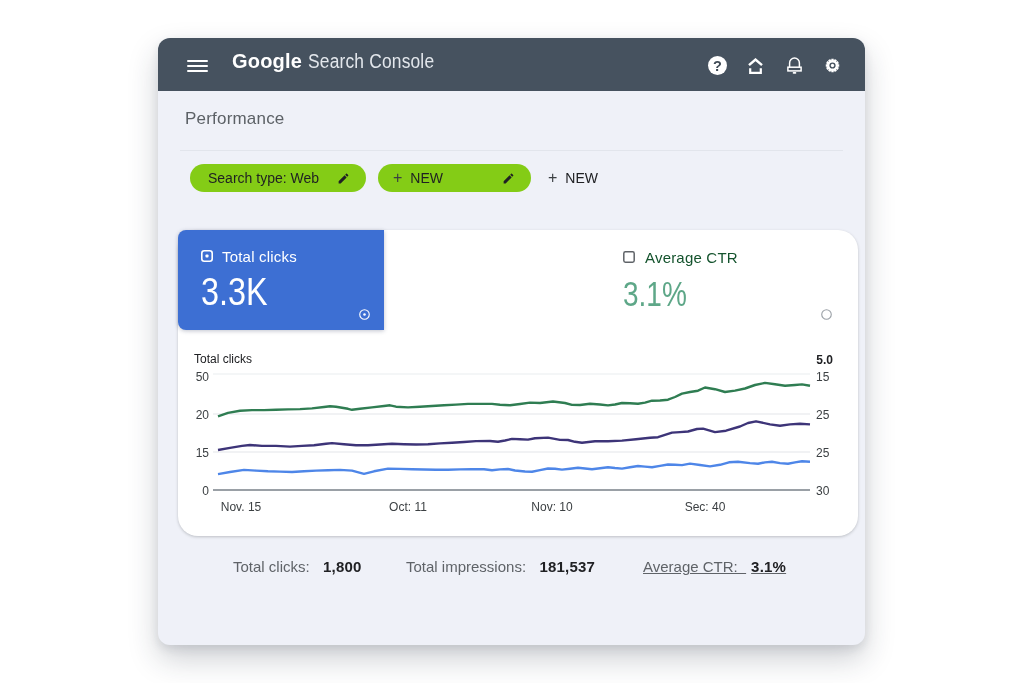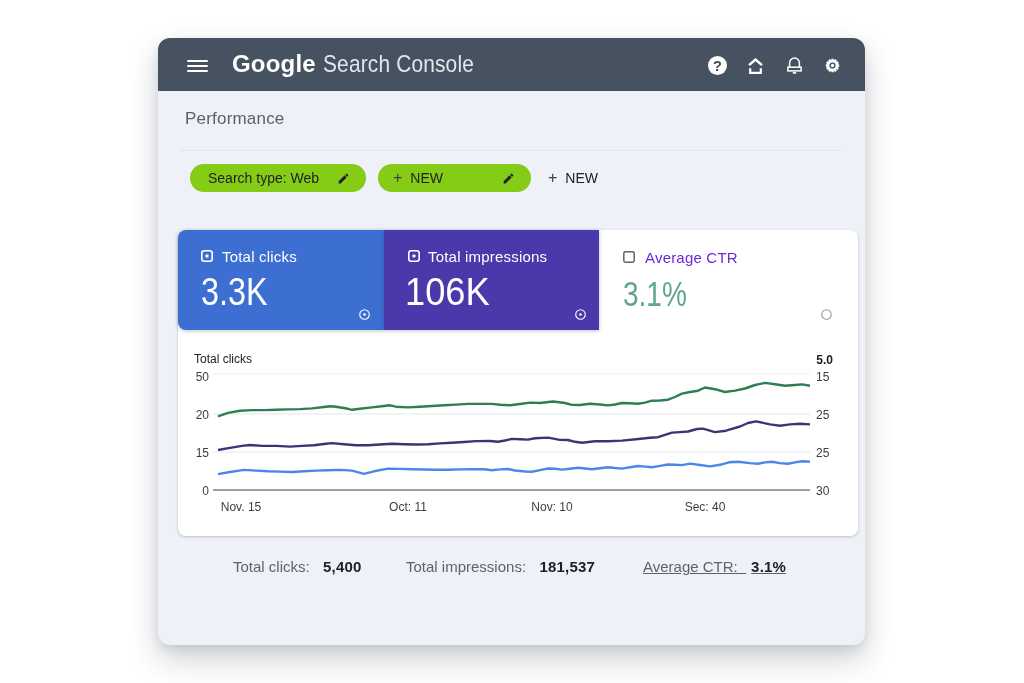--- a/index.html
+++ b/index.html
@@ -2,29 +2,29 @@
 <html><head>
 <meta charset="utf-8">
 <style>
   * { margin:0; padding:0; box-sizing:border-box; }
   html,body { width:1024px; height:683px; background:#fff; font-family:"Liberation Sans", sans-serif; overflow:hidden; }
   .abs { position:absolute; }
   #card { position:absolute; left:158px; top:38px; width:707px; height:607px; border-radius:12px;
           background:#eff1f8; box-shadow:0 14px 30px rgba(30,40,60,.22), 0 4px 10px rgba(30,40,60,.10); overflow:hidden; }
   #header { position:absolute; left:0; top:0; width:707px; height:53px; background:#46525f; }
   .hline { position:absolute; left:0; width:21px; height:2px; background:#fff; border-radius:1px; }
-  #logo { position:absolute; left:74px; top:12px; font-size:24px; color:#fff; letter-spacing:0.2px; }
+  #logo { position:absolute; left:74px; top:12px; font-size:20px; color:#fff; letter-spacing:0.2px; }
   #logo b { font-weight:700; }
   #logo span { color:#e3e7ec; font-weight:400; display:inline-block; transform:scaleX(.87); transform-origin:left center; }
   .hicon { position:absolute; top:0; }
   h1.perf { position:absolute; left:27px; top:71px; font-size:17px; font-weight:400; color:#5c6166; letter-spacing:.2px; }
   #divider { position:absolute; left:22px; top:112px; width:663px; height:1px; background:#e2e5ec; }
   .chip { position:absolute; top:126px; height:28px; background:#84cc16; border-radius:14px; display:flex; align-items:center; font-size:14px; color:#1f2023; }
   .plus { font-size:16px; color:#3c4043; margin-right:8px; }
-  #panel { position:absolute; left:20px; top:192px; width:680px; height:306px; background:#fff; border-radius:8px;
+  #panel { position:absolute; left:20px; top:192px; width:680px; height:306px; background:#fff; border-radius:20px;
            box-shadow:0 1px 3px rgba(60,64,67,.28); }
   .mcard { position:absolute; top:0; height:100px; color:#fff; box-shadow:0 1px 4px rgba(30,40,80,.28); }
   #mblue { left:0; width:206px; background:#3d6fd3; border-radius:8px 0 0 8px; }
   #mpurple { left:206px; width:215px; background:#4939aa; }
   .mlabel { position:absolute; font-size:15px; letter-spacing:.2px; }
   .mvalue { position:absolute; font-size:39px; font-weight:400; transform-origin:left top; }
   .summary { position:absolute; top:520px; font-size:15px; color:#5f6368; } .summary b { margin-left:5px; }
   .summary b { color:#202124; font-weight:700; letter-spacing:.2px; }
 </style>
 </head>
@@ -89,37 +89,25 @@
         <rect x="0.8" y="0.8" width="10.4" height="10.4" rx="2.4" stroke="#fff" stroke-width="1.6"></rect>
         <rect x="4.5" y="4.5" width="3" height="3" rx="0.8" fill="#fff"></rect>
       </svg>
       <div class="mlabel" style="left:44px; top:18px;">Total clicks</div>
       <div class="mvalue" style="left:23px; top:40px; transform:scaleX(.83);">3.3K</div>
       <svg class="abs" style="left:181px; top:79px;" width="11" height="11" viewBox="0 0 12 12">
         <circle cx="6" cy="6" r="5.2" stroke="#fff" stroke-width="1.2" fill="none"></circle>
         <circle cx="6" cy="6" r="1.4" fill="#fff"></circle>
       </svg>
     </div>
-    <div class="mcard" id="mpurple">
-      <svg class="abs" style="left:24px; top:20px;" width="12" height="12" viewBox="0 0 12 12" fill="none">
-        <rect x="0.8" y="0.8" width="10.4" height="10.4" rx="2.4" stroke="#fff" stroke-width="1.6"></rect>
-        <rect x="4.5" y="4.5" width="3" height="3" rx="0.8" fill="#fff"></rect>
-      </svg>
-      <div class="mlabel" style="left:44px; top:18px;">Total impressions</div>
-      <div class="mvalue" style="left:21px; top:40px; transform:scaleX(.93);">106K</div>
-      <svg class="abs" style="left:191px; top:79px;" width="11" height="11" viewBox="0 0 12 12">
-        <circle cx="6" cy="6" r="5.2" stroke="#fff" stroke-width="1.2" fill="none"></circle>
-        <circle cx="6" cy="6" r="1.4" fill="#fff"></circle>
-      </svg>
-    </div>
 
     <svg class="abs" style="left:445px; top:21px;" width="12" height="12" viewBox="0 0 12 12" fill="none">
       <rect x="0.8" y="0.8" width="10.4" height="10.4" rx="1.6" stroke="#5f6368" stroke-width="1.5"></rect>
     </svg>
-    <div class="mlabel" style="left:467px; top:19px; color:#6d28d9;">Average CTR</div>
+    <div class="mlabel" style="left:467px; top:19px; color:#14532d;">Average CTR</div>
     <div class="mvalue" style="left:445px; top:44px; font-size:35px; color:#5ea788; transform:scaleX(.8);">3.1%</div>
     <svg class="abs" style="left:643px; top:79px;" width="11" height="11" viewBox="0 0 12 12">
       <circle cx="6" cy="6" r="5.2" stroke="#9aa0a6" stroke-width="1.2" fill="none"></circle>
     </svg>
 
     <svg class="abs" style="left:0; top:0;" width="664" height="306" viewBox="0 0 664 306">
       <g font-family="Liberation Sans" font-size="12">
         <text x="16" y="133" fill="#202124">Total clicks</text>
         <text x="655" y="134" fill="#202124" font-weight="bold" text-anchor="end">5.0</text>
 
@@ -142,16 +130,16 @@
         <text x="230" y="281" fill="#3c4043" text-anchor="middle">Oct: 11</text>
         <text x="374" y="281" fill="#3c4043" text-anchor="middle">Nov: 10</text>
         <text x="527" y="281" fill="#3c4043" text-anchor="middle">Sec: 40</text>
       </g>
       <polyline fill="none" stroke="#2f7d52" stroke-width="2.4" stroke-linejoin="round" points="40,186.3 50,182.9 62,180.8 74,180.1 86,180.1 98,179.8 110,179.4 122,179.1 134,178.4 146,177.0 152,176.3 158,176.7 170,178.8 174,179.8 182,178.8 194,177.4 206,176.0 212,175.3 218,176.7 230,177.4 242,176.7 254,176.0 266,175.3 278,174.6 290,173.9 302,173.9 314,173.9 322,174.7 332,175.2 342,174.0 352,172.6 362,173.0 375,171.5 387,173.0 394,174.9 402,175.0 412,173.8 422,174.5 430,175.4 437,174.5 444,173.0 452,173.3 460,173.8 467,172.6 474,170.7 482,170.5 490,169.7 497,167.0 504,163.6 512,162.0 520,160.7 527,157.5 537,159.2 547,162.0 557,160.6 567,158.5 577,155.0 587,152.9 597,154.3 607,155.7 617,155.0 624,154.4 632,155.7"></polyline>
       <polyline fill="none" stroke="#3d3478" stroke-width="2.4" stroke-linejoin="round" points="40,220.0 52,217.9 64,215.9 72,215.0 84,215.9 98,215.9 112,216.6 124,215.9 136,215.2 148,213.8 154,213.1 166,214.2 178,215.2 190,215.2 202,214.5 214,213.8 226,214.2 238,214.5 250,214.3 262,213.4 274,212.7 286,212.0 298,211.1 312,211.0 320,211.7 327,210.5 334,208.9 342,209.2 350,209.6 357,208.2 370,207.6 382,209.9 390,210.0 397,211.8 404,212.7 417,211.3 430,211.3 444,210.6 458,209.2 472,207.7 480,207.2 487,204.9 494,202.6 502,202.1 510,201.5 519,199.0 525,198.6 537,202.1 548,200.7 562,196.5 570,193.0 578,191.3 592,194.4 602,195.8 612,194.4 622,193.7 632,194.4"></polyline>
       <polyline fill="none" stroke="#4e86e8" stroke-width="2.4" stroke-linejoin="round" points="40,244.1 52,242.0 66,239.9 78,240.6 90,241.3 102,241.6 114,242.0 126,241.3 138,240.6 150,240.3 162,239.9 174,240.6 186,243.8 196,241.3 210,238.6 222,238.9 234,239.2 246,239.5 258,239.8 270,239.8 282,239.4 294,239.2 306,239.2 314,240.2 322,239.4 330,239.0 337,240.5 347,241.5 354,241.7 362,240.1 370,238.5 377,238.7 384,239.6 392,238.7 400,237.7 407,238.5 414,239.3 422,238.3 430,237.2 437,238.0 444,238.6 452,237.3 460,236.0 467,236.6 474,237.2 482,235.9 490,234.5 497,234.8 504,235.1 512,233.6 522,235.0 532,236.4 542,234.8 551,232.3 560,231.7 572,233.1 580,233.7 587,232.4 594,231.8 602,233.1 610,233.7 617,232.4 624,231.2 632,231.7"></polyline>
     </svg>
   </div>
 
-  <div class="summary" style="left:75px;">Total clicks:&nbsp; <b>5,400</b></div>
+  <div class="summary" style="left:75px;">Total clicks:&nbsp; <b>1,800</b></div>
   <div class="summary" style="left:248px;">Total impressions:&nbsp; <b>181,537</b></div>
   <div class="summary" style="left:485px;text-decoration:underline;">Average CTR:&nbsp; <b>3.1%</b></div>
 </div>
 
 </body></html>

